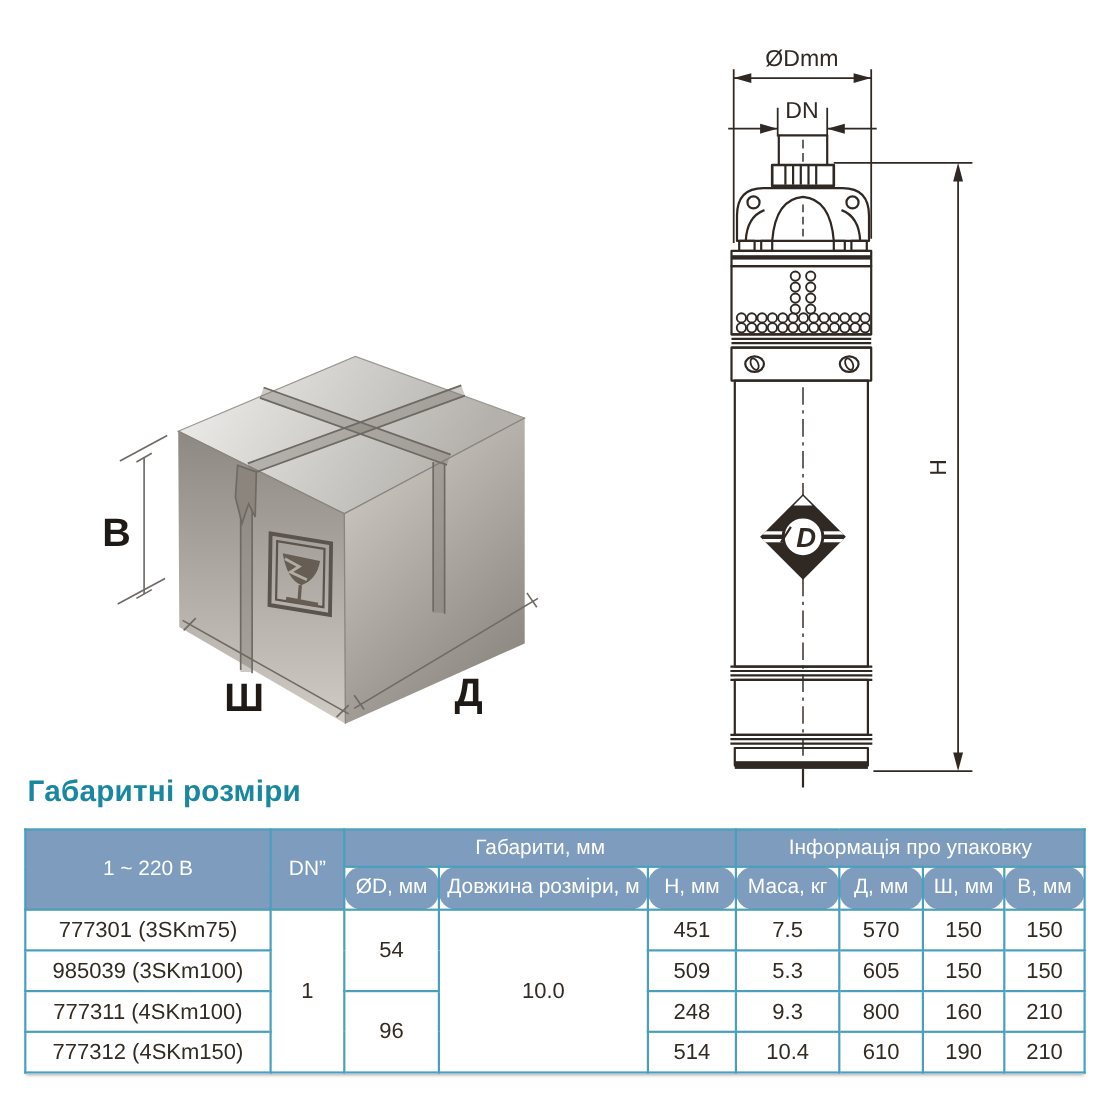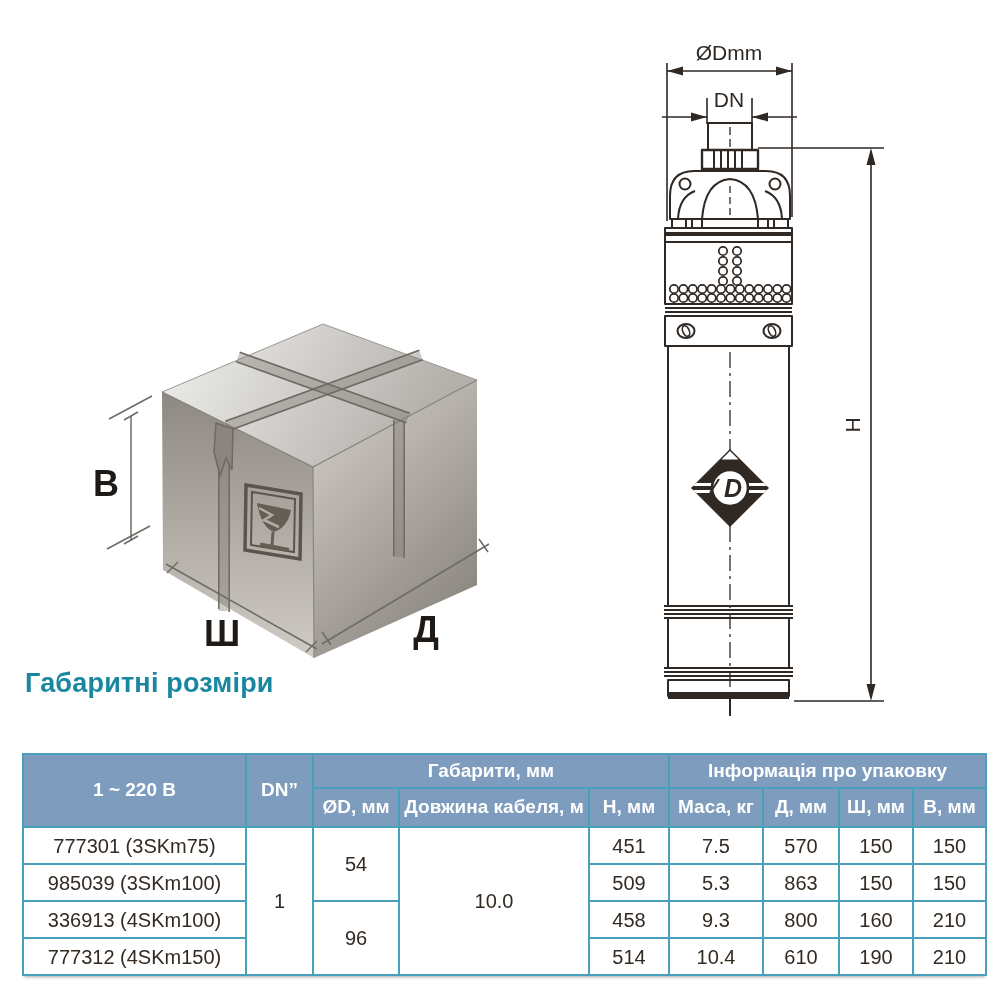--- a/index.html
+++ b/index.html
@@ -1,31 +1,31 @@
 <!DOCTYPE html>
 <html><head>
 <meta charset="utf-8">
 <style>
   html,body{margin:0;padding:0;background:#fff;}
   .page{position:relative;width:1000px;height:988px;background:#fff;overflow:hidden;
         font-family:"Liberation Sans",sans-serif;}
   .abs{position:absolute;}
 
   
-  .section-title{left:25px;top:668px;font-size:27px;font-weight:bold;color:#1A87A0;
+  .section-title{left:25px;top:704px;font-size:27px;font-weight:bold;color:#1A87A0;
                  letter-spacing:.2px;}
 
   
   .dim-table{left:22px;top:753px;width:963px;border-collapse:collapse;table-layout:fixed;
              box-shadow:0 3px 3px -2px rgba(0,0,0,.35);}
   .dim-table td,.dim-table th{border:2px solid #4A9FBD;padding:0;text-align:center;
              vertical-align:middle;font-weight:normal;line-height:1.1;}
-  .dim-table thead th{background:#7E9CBD;color:#fff;font-size:19px;font-weight:bold;}
+  .dim-table thead th{background:#7E9CBD;color:#fff;font-size:19px;}
   .dim-table thead tr.h1 th{height:32px;}
-  .dim-table thead tr.h2 th{height:37px;}
+  .dim-table thead tr.h2 th{height:37px;border-radius:16px;}
   .dim-table tbody td{background:#fff;color:#332A22;font-size:20px;height:35px;}
 
   svg text{font-family:"Liberation Sans",sans-serif;}
   .dimlabel{font-size:21px;fill:#2F2823;}
   .boxlabel{font-size:36px;font-weight:bold;fill:#1F1A15;}
 </style>
 </head>
 <body>
 
 <div class="page">
@@ -253,21 +253,21 @@
     </colgroup>
     <thead>
       <tr class="h1">
         <th rowspan="2">1 ~ 220 В</th>
         <th rowspan="2">DN”</th>
         <th colspan="3">Габарити, мм</th>
         <th colspan="4">Інформація про упаковку</th>
       </tr>
       <tr class="h2">
         <th>ØD, мм</th>
-        <th>Довжина кабеля, м</th>
+        <th>Довжина розміри, м</th>
         <th>Н, мм</th>
         <th>Маса, кг</th>
         <th>Д, мм</th>
         <th>Ш, мм</th>
         <th>В, мм</th>
       </tr>
     </thead>
     <tbody>
       <tr>
         <td>777301 (3SKm75)</td>
@@ -277,28 +277,28 @@
         <td>451</td>
         <td>7.5</td>
         <td>570</td>
         <td>150</td>
         <td>150</td>
       </tr>
       <tr>
         <td>985039 (3SKm100)</td>
         <td>509</td>
         <td>5.3</td>
-        <td>863</td>
+        <td>605</td>
         <td>150</td>
         <td>150</td>
       </tr>
       <tr>
-        <td>336913 (4SKm100)</td>
+        <td>777311 (4SKm100)</td>
         <td rowspan="2">96</td>
-        <td>458</td>
+        <td>248</td>
         <td>9.3</td>
         <td>800</td>
         <td>160</td>
         <td>210</td>
       </tr>
       <tr>
         <td>777312 (4SKm150)</td>
         <td>514</td>
         <td>10.4</td>
         <td>610</td>

